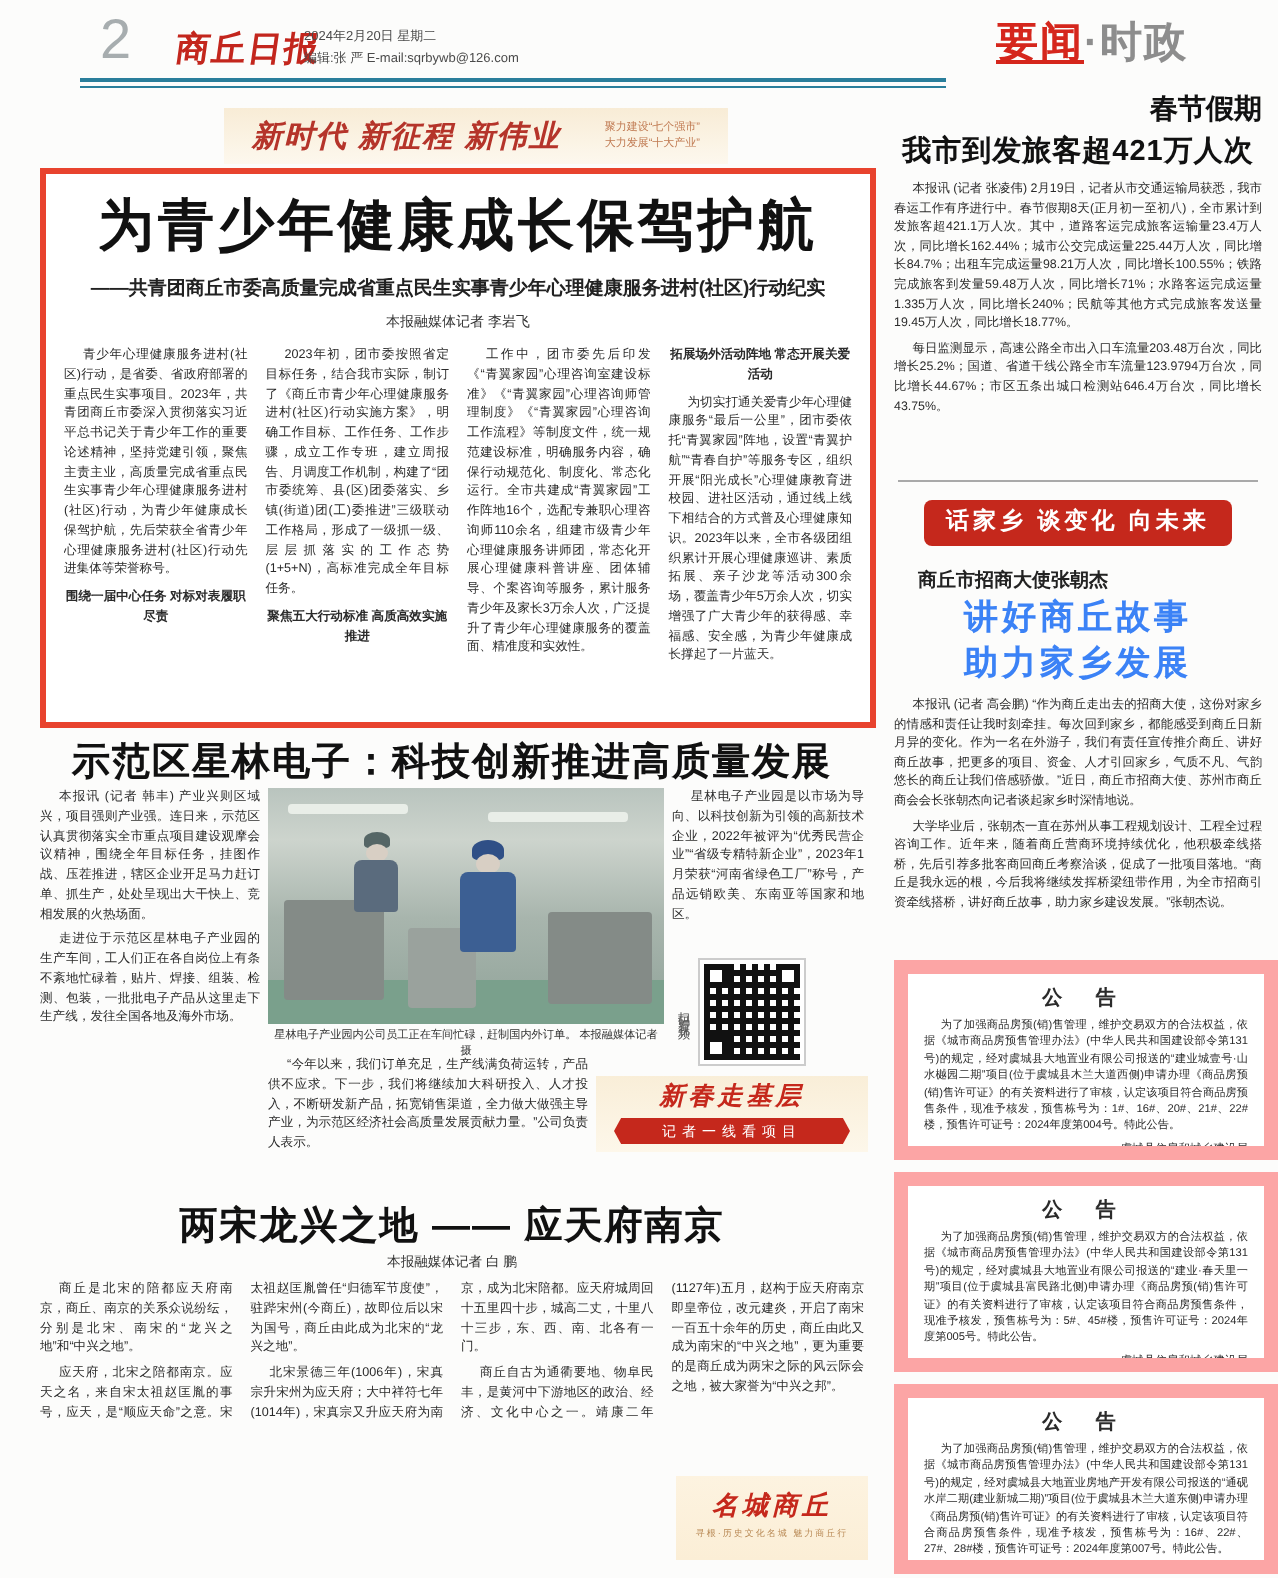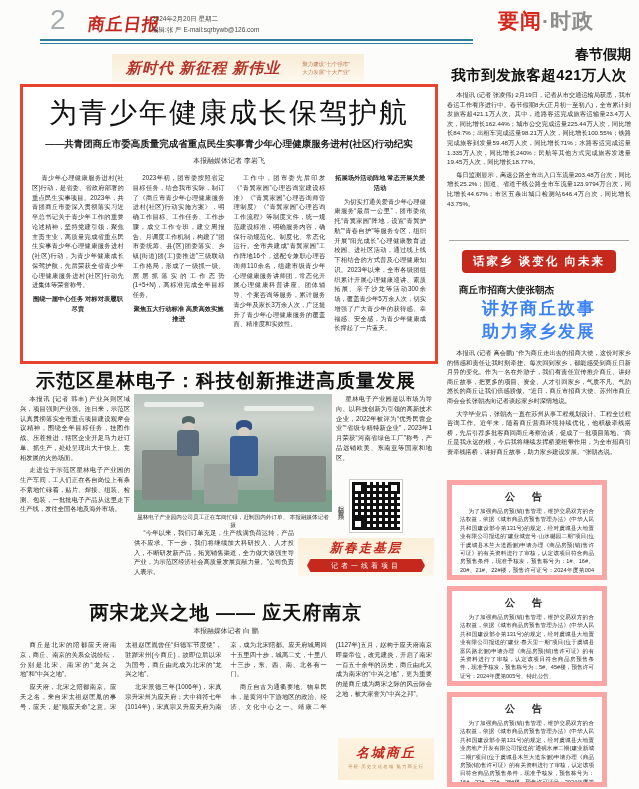--- a/index.html
+++ b/index.html
@@ -5,33 +5,33 @@
   html,body{margin:0;padding:0;background:#e8e8e6;}
   #page{position:relative;width:639px;height:789px;background:#fcfcfb;overflow:hidden;
         font-family:"Liberation Sans",sans-serif;color:#2b2b2b;}
   .abs{position:absolute;}
   
   .pagenum{left:50px;top:4px;font-size:28px;color:#a7adaf;font-weight:300;}
   .paperlogo{left:88px;top:13px;font-size:17px;font-weight:bold;color:#c3261d;
              transform:skewX(-8deg);letter-spacing:1px;}
   .dateblock{left:152px;top:13px;font-size:6.5px;color:#4a4a4a;line-height:1.7;}
   .section{left:498px;top:7px;font-size:21px;font-weight:bold;letter-spacing:1px;}
-  .section .red{color:#d5261c;}
+  .section .red{color:#d5261c;text-decoration:underline;}
   .section .gray{color:#8d8d8d;font-weight:600;}
   .toprule{left:40px;top:39px;width:433px;height:2px;border-top:2px solid #2a7e9b;
            border-bottom:1px solid #2a7e9b;}
   
   .banner{left:112px;top:54px;width:252px;height:28px;
           background:linear-gradient(180deg,#f8ecd6,#fdf8ee);display:flex;align-items:center;
           justify-content:center;gap:22px;}
   .banner .main{font-size:15px;font-weight:900;font-style:italic;color:#b5342a;letter-spacing:1px;}
   .banner .subs{font-size:5.5px;color:#c07a52;line-height:1.5;}
   
   .redbox{left:20px;top:84px;width:412px;height:274px;border:3px solid #e8432e;background:#fff;}
-  .a1-headline{margin:7px 6px 3px;text-align:center;font-size:28px;font-weight:400;
+  .a1-headline{margin:7px 6px 3px;text-align:center;font-size:28px;font-weight:700;
                letter-spacing:2px;color:#111;}
   .a1-subtitle{margin:6px 4px 0;text-align:center;font-size:9.5px;font-weight:bold;color:#222;}
   .a1-byline{margin:5px 0 0;text-align:center;font-size:7px;color:#333;}
   .a1-body{margin:7px 9px 0;height:176px;column-count:4;column-gap:9px;
            font-size:6.3px;line-height:1.55;text-align:justify;overflow:hidden;}
   .a1-body p{margin:0 0 3px;text-indent:1.5em;}
   .a1-body p.sub{font-weight:bold;text-align:center;text-indent:0;margin:4px 0;}
   
   .a2-headline{left:20px;top:368px;width:412px;text-align:center;font-size:19px;
                font-weight:900;letter-spacing:1px;color:#111;}
@@ -76,21 +76,21 @@
   .sb-title .l1{font-size:14px;text-align:right;}
   .sb-title .l2{font-size:14.5px;margin-top:2px;letter-spacing:0.5px;}
   .sb-tbody{left:447px;top:90px;width:184px;height:144px;font-size:6.2px;}
   .sb-divider{left:449px;top:240px;width:180px;border-top:1px solid #a9a9a9;height:0;}
   .sb-badge{left:462px;top:250px;width:154px;height:23px;background:#c5281c;border-radius:4px;
             color:#fff;font-size:11.5px;font-weight:bold;letter-spacing:2px;text-align:center;line-height:23px;}
   .sb-kicker{left:447px;top:284px;font-size:9.5px;font-weight:bold;color:#222;padding-left:12px;}
   .sb-stitle{left:447px;top:298px;width:184px;text-align:center;font-size:17px;font-weight:900;
              letter-spacing:2px;color:#3b82f6;line-height:1.35;}
   .sb-sbody{left:447px;top:348px;width:184px;height:126px;font-size:6.2px;}
-  .notice{left:447px;width:160px;background:#fff;border:5px solid #fca5a5;box-sizing:border-box;
+  .notice{left:447px;width:192px;background:#fff;border:7px solid #fca5a5;box-sizing:border-box;
           padding:5px 8px 4px;overflow:hidden;}
   .notice .nt{text-align:center;font-size:10px;font-weight:bold;letter-spacing:7px;margin-bottom:3px;}
   .notice .nb{font-size:5.6px;line-height:1.5;text-align:justify;text-indent:1.5em;}
   .notice .sg{font-size:5.8px;text-align:right;margin-top:3px;line-height:1.6;}
   .n1{top:480px;height:100px;} .n2{top:586px;height:100px;} .n3{top:692px;height:95px;}
 </style>
 </head>
 <body>
 
 <div id="page">

